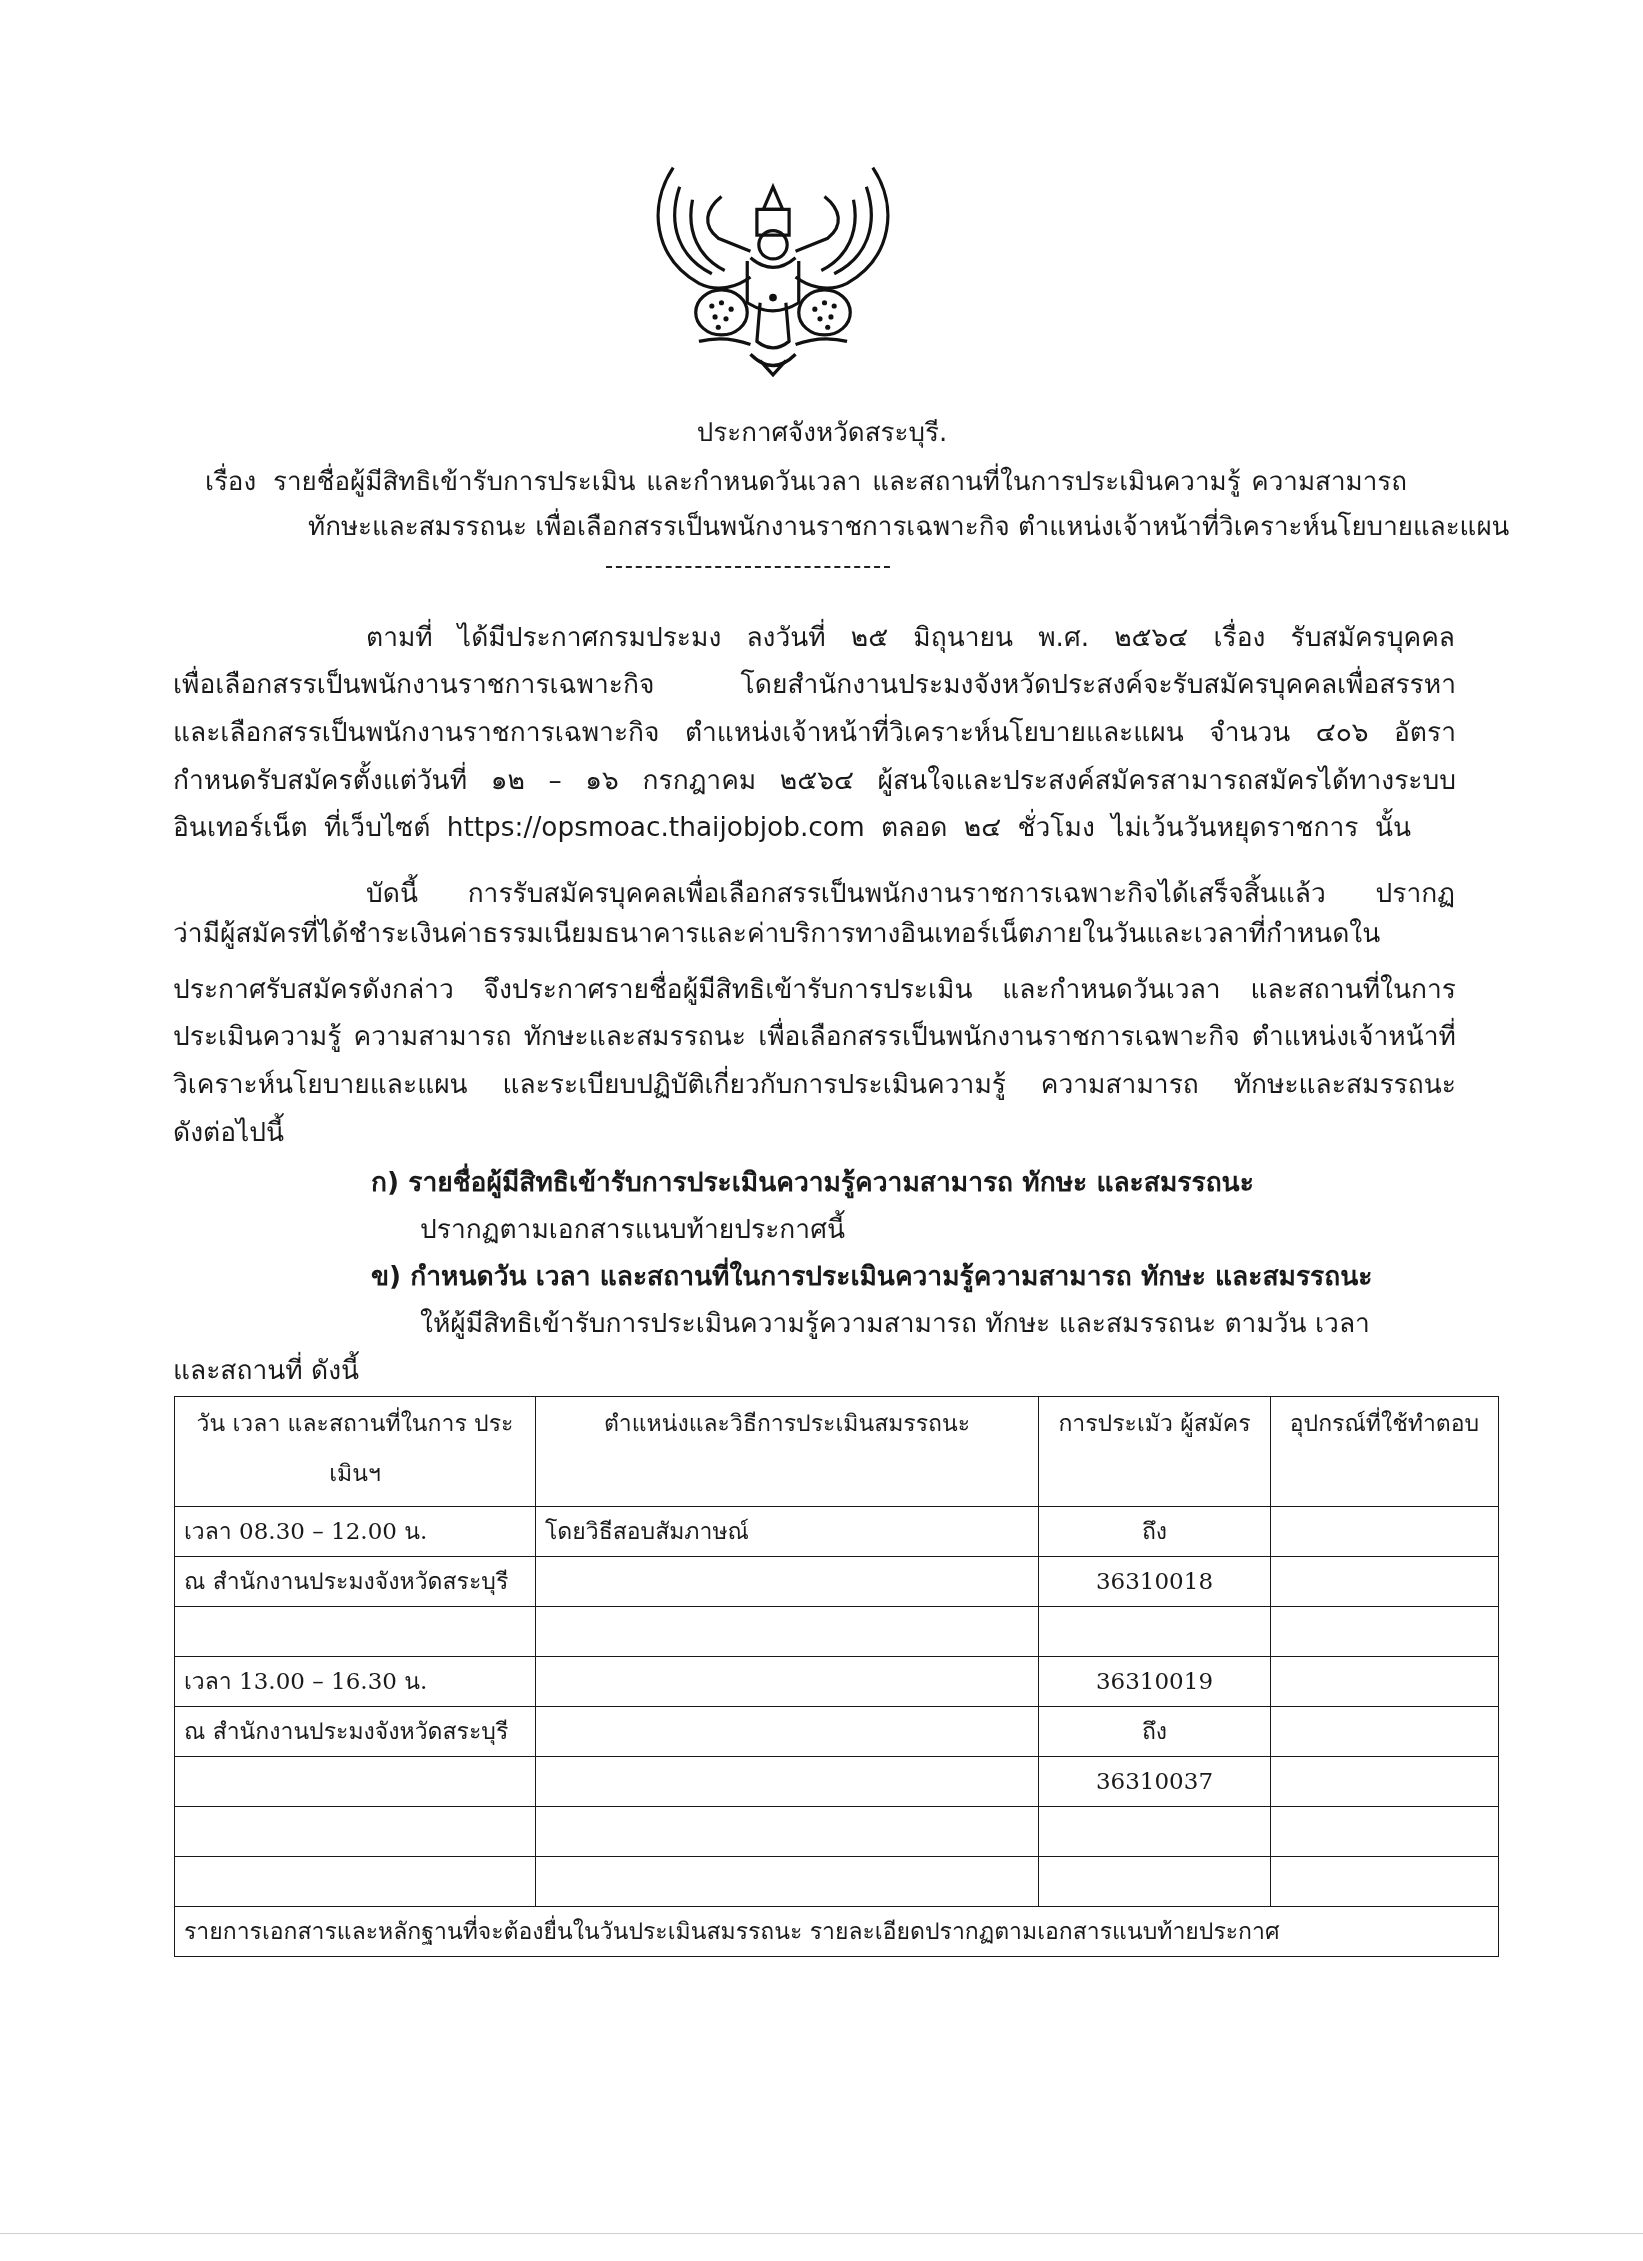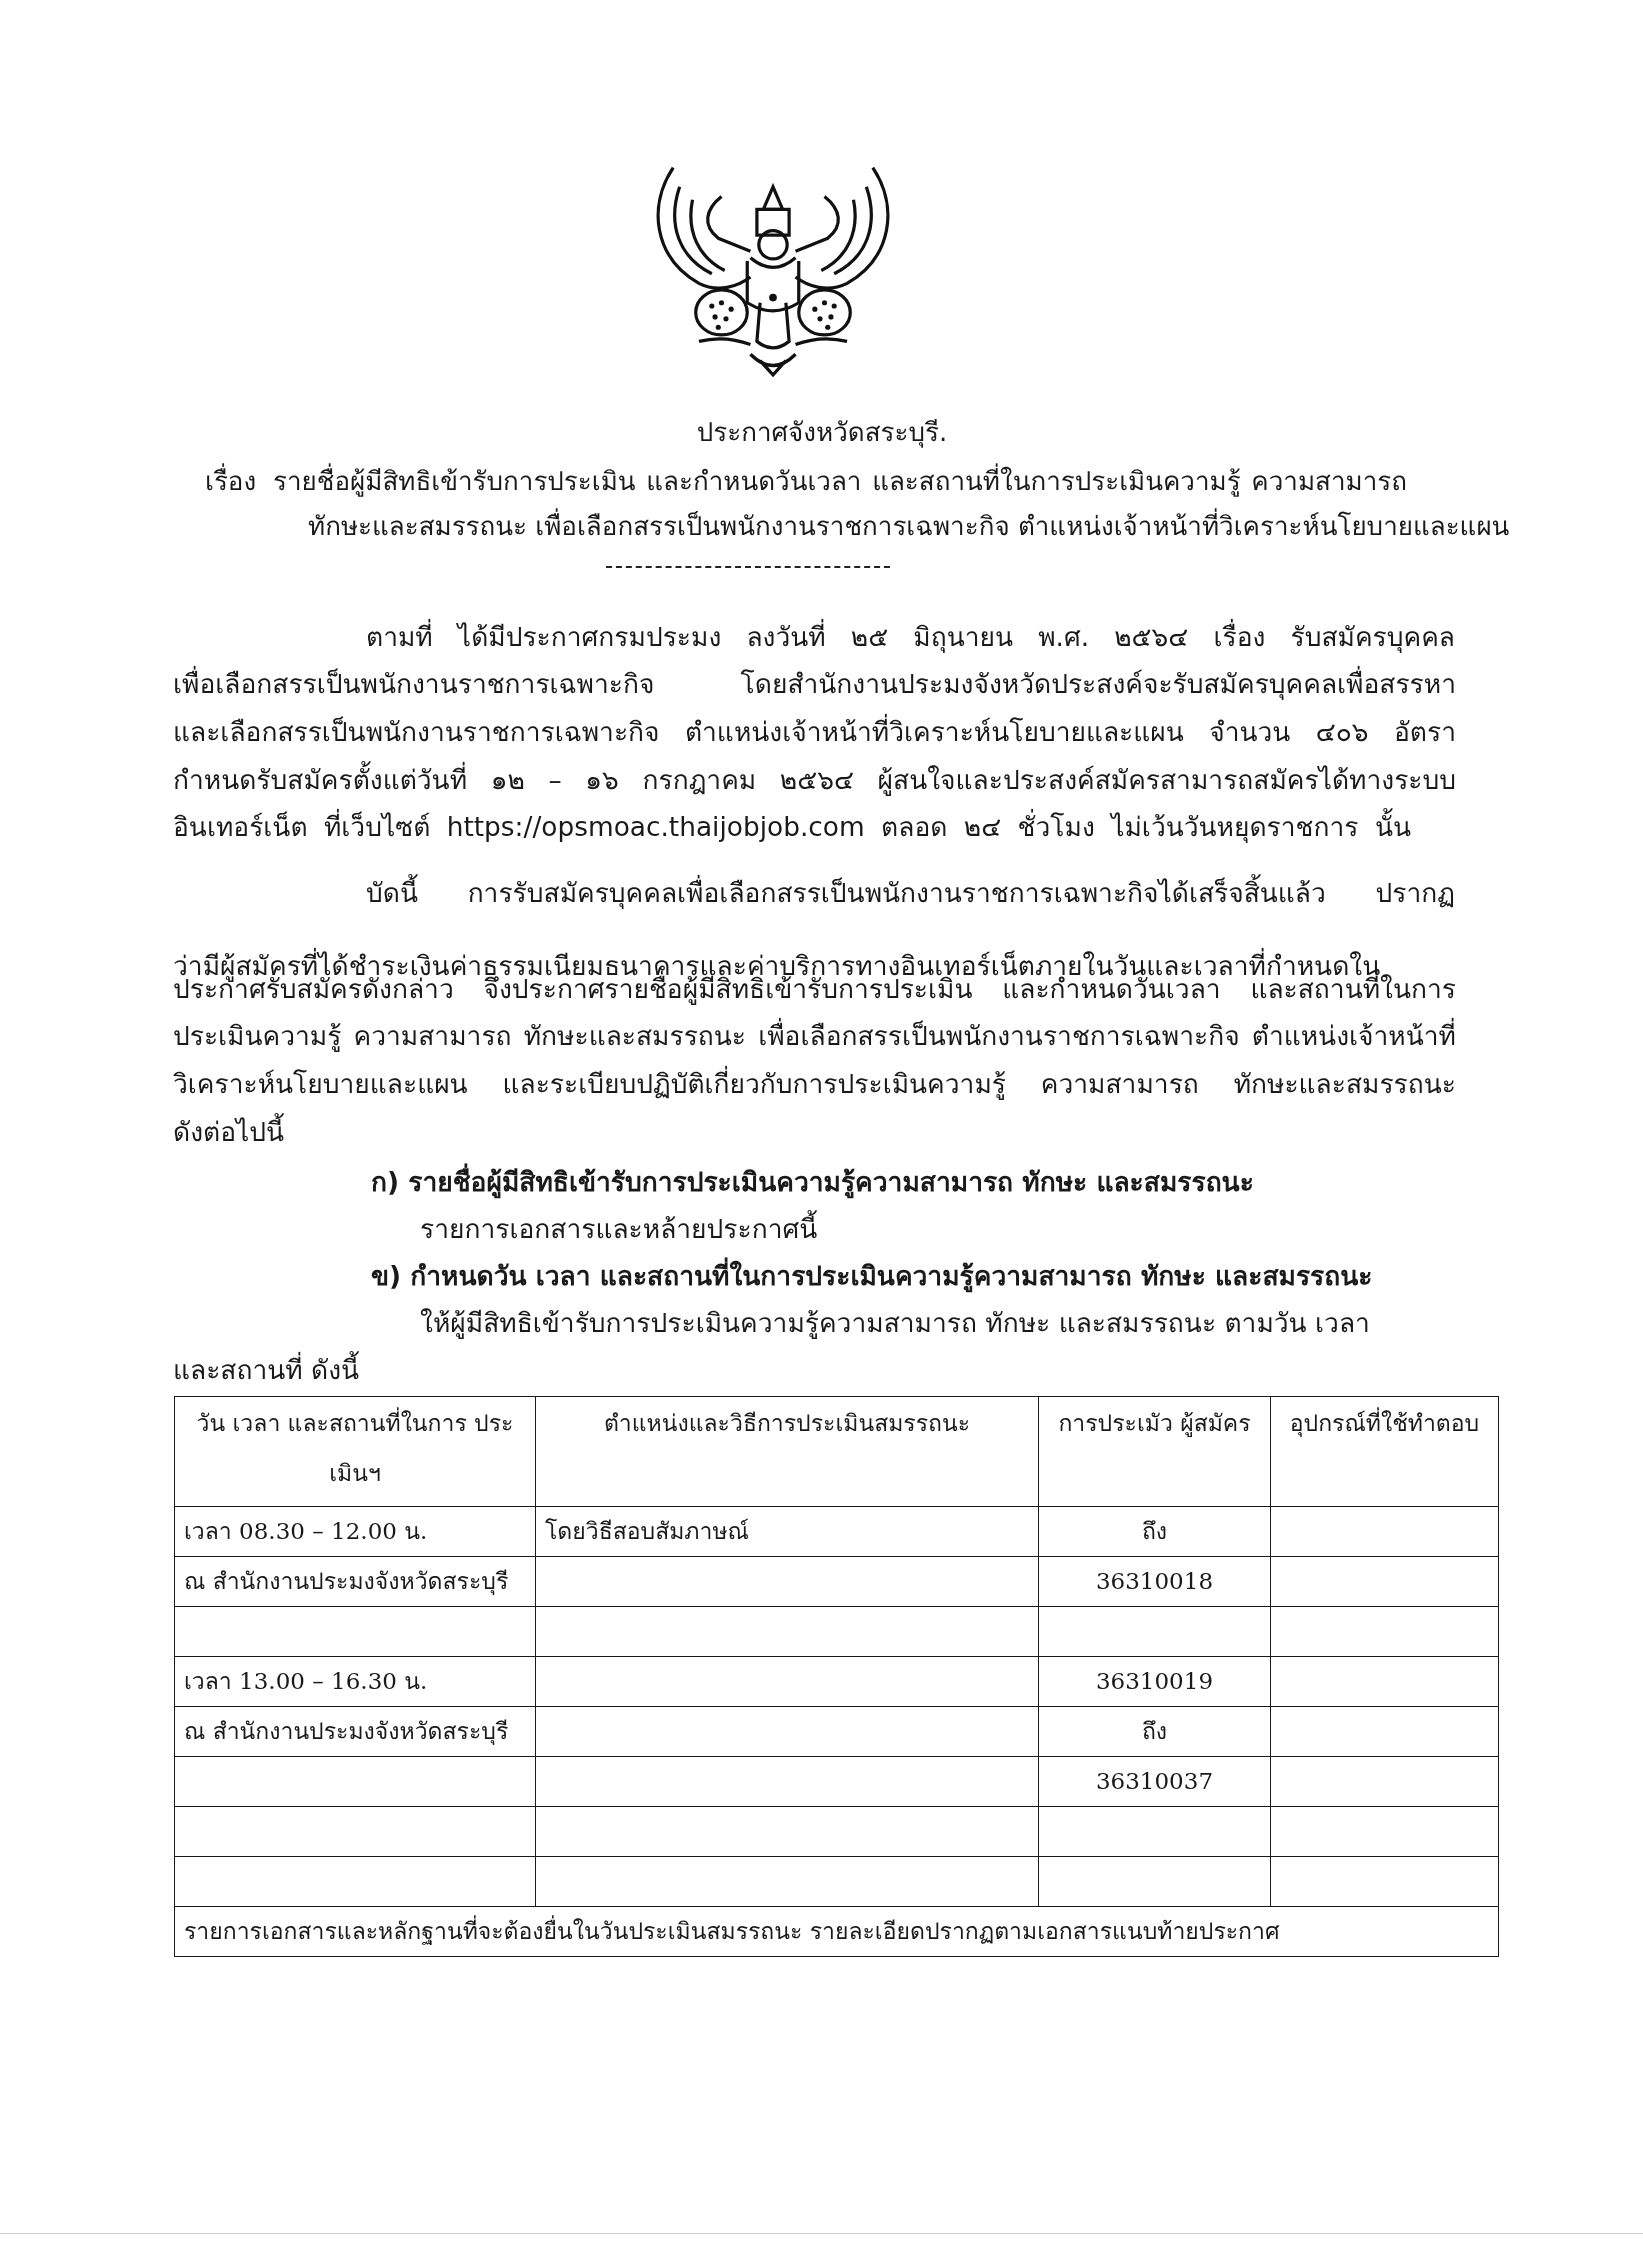--- a/index.html
+++ b/index.html
@@ -77,28 +77,28 @@
 <div class="subject-line" style="left:308px; top:507px; width:1099px; text-align:justify; text-align-last:justify;">ทักษะและสมรรถนะ เพื่อเลือกสรรเป็นพนักงานราชการเฉพาะกิจ ตำแหน่งเจ้าหน้าที่วิเคราะห์นโยบายและแผน</div>
 <div class="dashes"></div>
 
 <div class="para-line first" style="top:614px;">ตามที่ ได้มีประกาศกรมประมง ลงวันที่  ๒๕ มิถุนายน พ.ศ. ๒๕๖๔ เรื่อง รับสมัครบุคคล</div>
 <div class="para-line" style="top:661px;">เพื่อเลือกสรรเป็นพนักงานราชการเฉพาะกิจ โดยสำนักงานประมงจังหวัดประสงค์จะรับสมัครบุคคลเพื่อสรรหา</div>
 <div class="para-line" style="top:709px;">และเลือกสรรเป็นพนักงานราชการเฉพาะกิจ ตำแหน่งเจ้าหน้าที่วิเคราะห์นโยบายและแผน จำนวน ๔๐๖ อัตรา</div>
 <div class="para-line" style="top:757px;">กำหนดรับสมัครตั้งแต่วันที่ ๑๒ – ๑๖ กรกฎาคม ๒๕๖๔ ผู้สนใจและประสงค์สมัครสามารถสมัครได้ทางระบบ</div>
 <div class="para-line" style="top:804px; width:1238px;">อินเทอร์เน็ต ที่เว็บไซต์ https://opsmoac.thaijobjob.com ตลอด ๒๔ ชั่วโมง ไม่เว้นวันหยุดราชการ  นั้น</div>
 
 <div class="para-line first" style="top:870px;">บัดนี้ การรับสมัครบุคคลเพื่อเลือกสรรเป็นพนักงานราชการเฉพาะกิจได้เสร็จสิ้นแล้ว ปรากฏ</div>
-<div class="para-line" style="top:945px;font-family:Liberation Mono, monospace;">ว่ามีผู้สมัครที่ได้ชำระเงินค่าธรรมเนียมธนาคารและค่าบริการทางอินเทอร์เน็ตภายในวันและเวลาที่กำหนดใน</div>
+<div class="para-line" style="top:910px;">ว่ามีผู้สมัครที่ได้ชำระเงินค่าธรรมเนียมธนาคารและค่าบริการทางอินเทอร์เน็ตภายในวันและเวลาที่กำหนดใน</div>
 <div class="para-line" style="top:966px;">ประกาศรับสมัครดังกล่าว จึงประกาศรายชื่อผู้มีสิทธิเข้ารับการประเมิน และกำหนดวันเวลา และสถานที่ในการ</div>
 <div class="para-line" style="top:1013px;">ประเมินความรู้ ความสามารถ ทักษะและสมรรถนะ เพื่อเลือกสรรเป็นพนักงานราชการเฉพาะกิจ ตำแหน่งเจ้าหน้าที่</div>
 <div class="para-line" style="top:1061px;">วิเคราะห์นโยบายและแผน และระเบียบปฏิบัติเกี่ยวกับการประเมินความรู้ ความสามารถ ทักษะและสมรรถนะ</div>
 <div class="para-line last" style="top:1109px;">ดังต่อไปนี้</div>
 
 <div class="item-line bold" style="left:371px; top:1160px;">ก)  รายชื่อผู้มีสิทธิเข้ารับการประเมินความรู้ความสามารถ ทักษะ และสมรรถนะ</div>
-<div class="item-line" style="left:420px; top:1207px;">รายการเอกสารและหล้ายประกาศนี้</div>
+<div class="item-line" style="left:420px; top:1207px;">ปรากฏตามเอกสารแนบท้ายประกาศนี้</div>
 <div class="item-line bold" style="left:371px; top:1254px;">ข)  กำหนดวัน เวลา และสถานที่ในการประเมินความรู้ความสามารถ ทักษะ และสมรรถนะ</div>
 <div class="item-line" style="left:420px; top:1301px;">ให้ผู้มีสิทธิเข้ารับการประเมินความรู้ความสามารถ ทักษะ และสมรรถนะ ตามวัน เวลา</div>
 <div class="item-line" style="left:173px; top:1348px;">และสถานที่ ดังนี้</div>
 
 <table class="sched">
   <colgroup>
       <col class="col1">
       <col class="col2">
       <col class="col3">
       <col class="col4">

